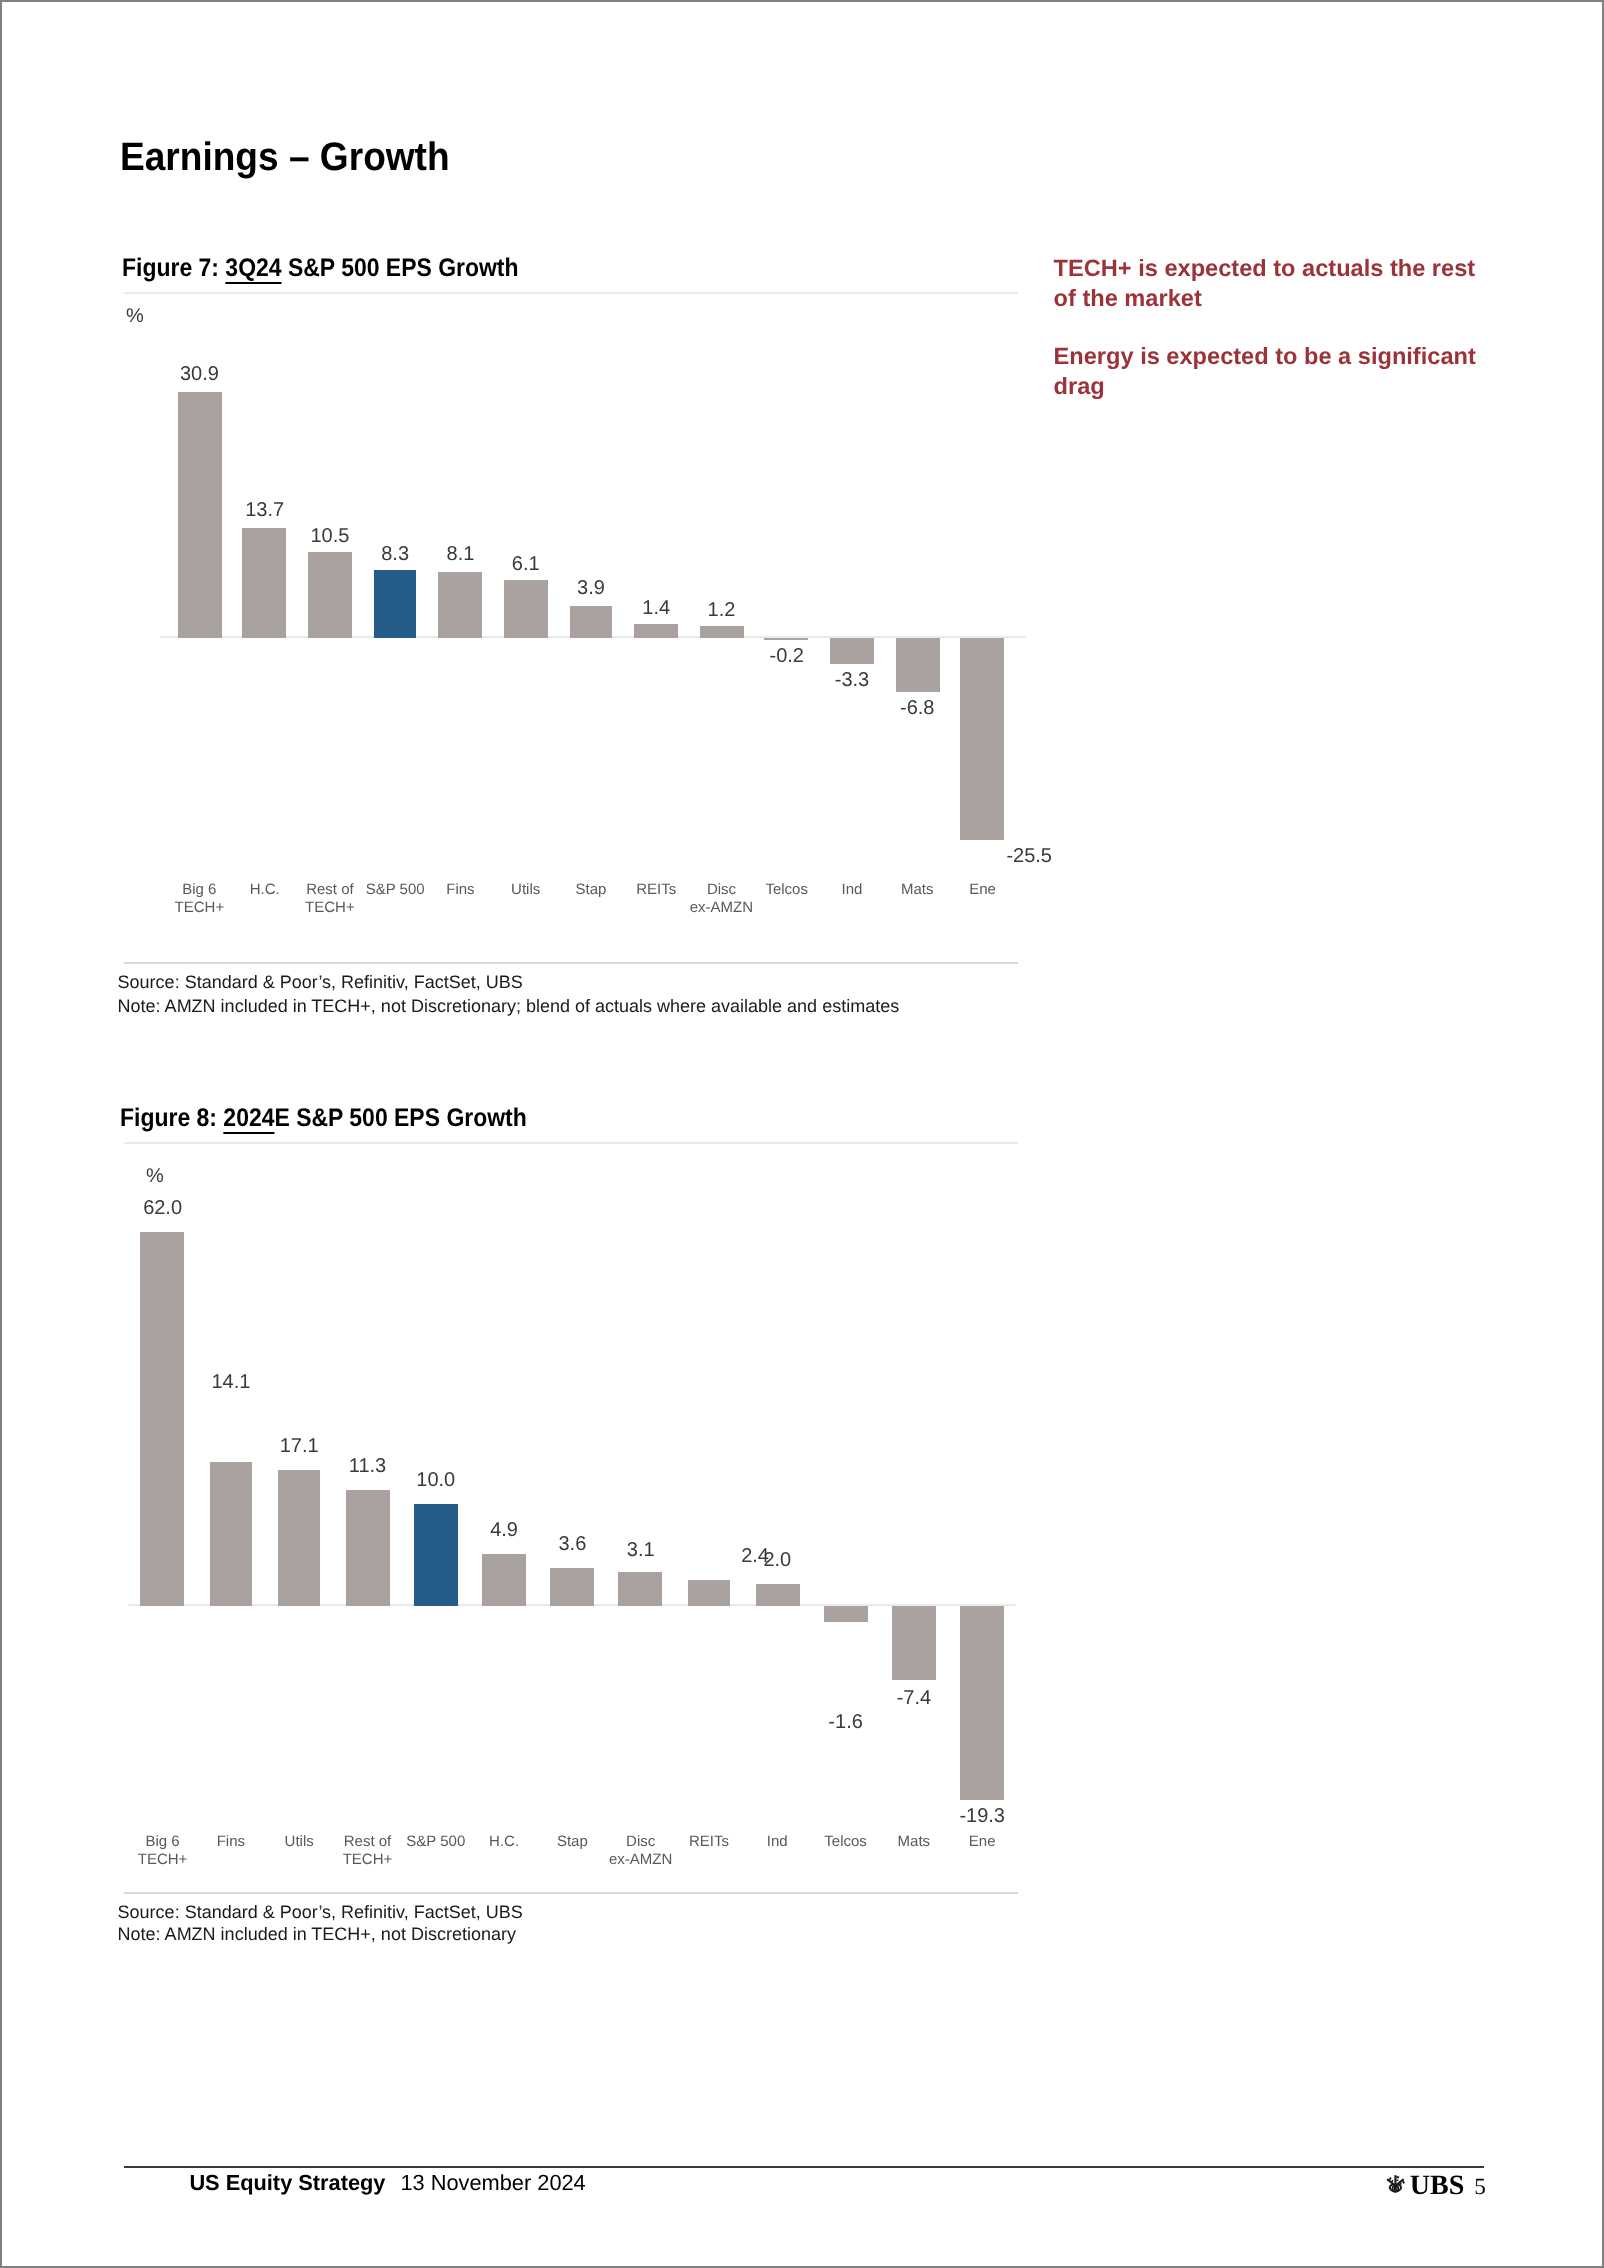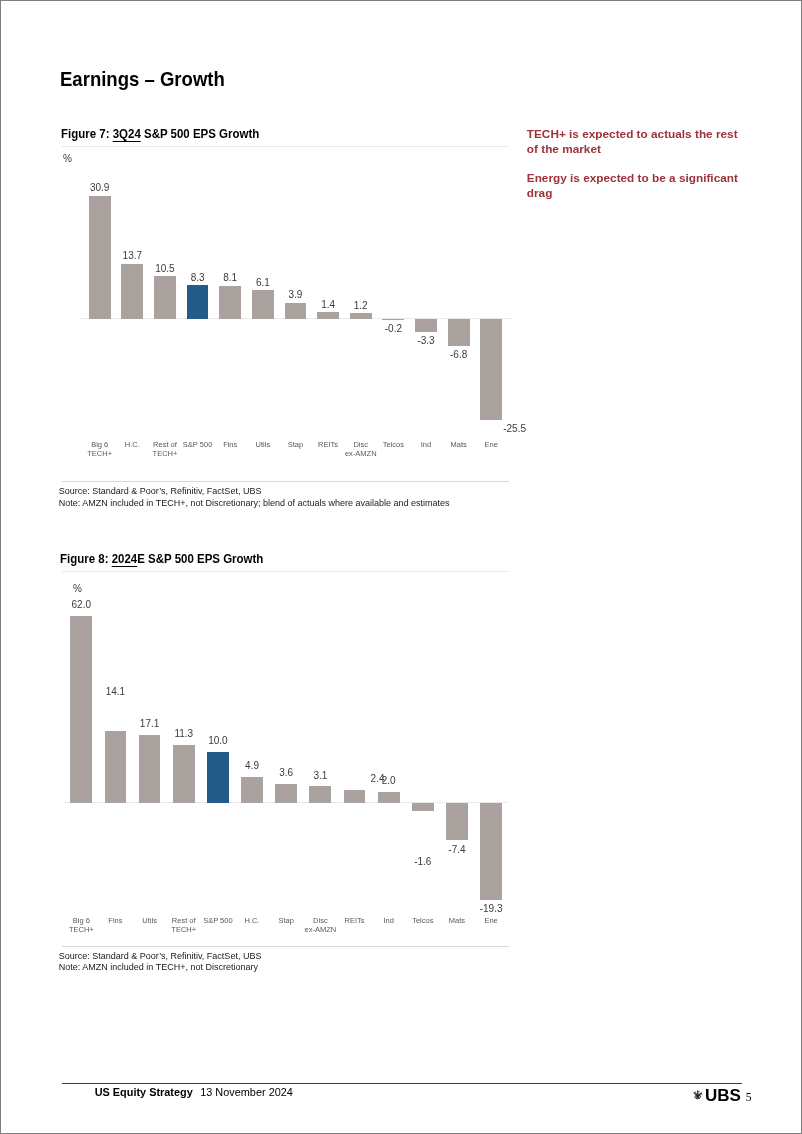--- a/index.html
+++ b/index.html
@@ -13,21 +13,21 @@
   .u{text-decoration:underline;text-underline-offset:2.6px;text-decoration-thickness:1.3px;}
   .callout{position:absolute;color:#9b3339;font-size:11.8px;font-weight:bold;line-height:14.9px;width:213px;}
   .src{position:absolute;font-size:9px;color:#1a1a1a;line-height:11.5px;white-space:nowrap;}
   .src-rule{position:absolute;height:1px;background:#d9d9d9;}
   .footer-rule{position:absolute;height:1px;background:#3c3c3c;}
   .footer{position:absolute;font-size:10.9px;color:#000;white-space:nowrap;}
   .footer b{font-weight:bold;}
   .sp{display:inline-block;width:7.5px;}
   .footer-right{position:absolute;white-space:nowrap;display:flex;align-items:baseline;}
   .ubs-keys{display:inline-block;vertical-align:-1.5px;}
-  .ubs-word{font-family:Liberation Sans, sans-serif;font-size:17px;font-weight:bold;color:#000;margin-left:1.2px;letter-spacing:0px;}
+  .ubs-word{font-family:Liberation Serif, serif;font-size:14px;font-weight:bold;color:#000;margin-left:1.2px;letter-spacing:0px;}
   .pageno{font-family:"Liberation Serif",serif;font-size:11.6px;color:#000;margin-left:5px;}
   .chart{position:absolute;left:-1px;top:-1px;width:802px;height:1134px;}
   .axis{position:absolute;height:1px;background:#eaeaea;}
   .bar{position:absolute;}
   .vlab{position:absolute;font-size:10px;color:#3a3a3a;text-align:center;white-space:nowrap;}
   .clab{position:absolute;font-size:7.5px;color:#595959;text-align:center;line-height:9.4px;white-space:nowrap;}
   .pct{position:absolute;font-size:10px;color:#3a3a3a;}
 </style>
 </head>
 <body>

